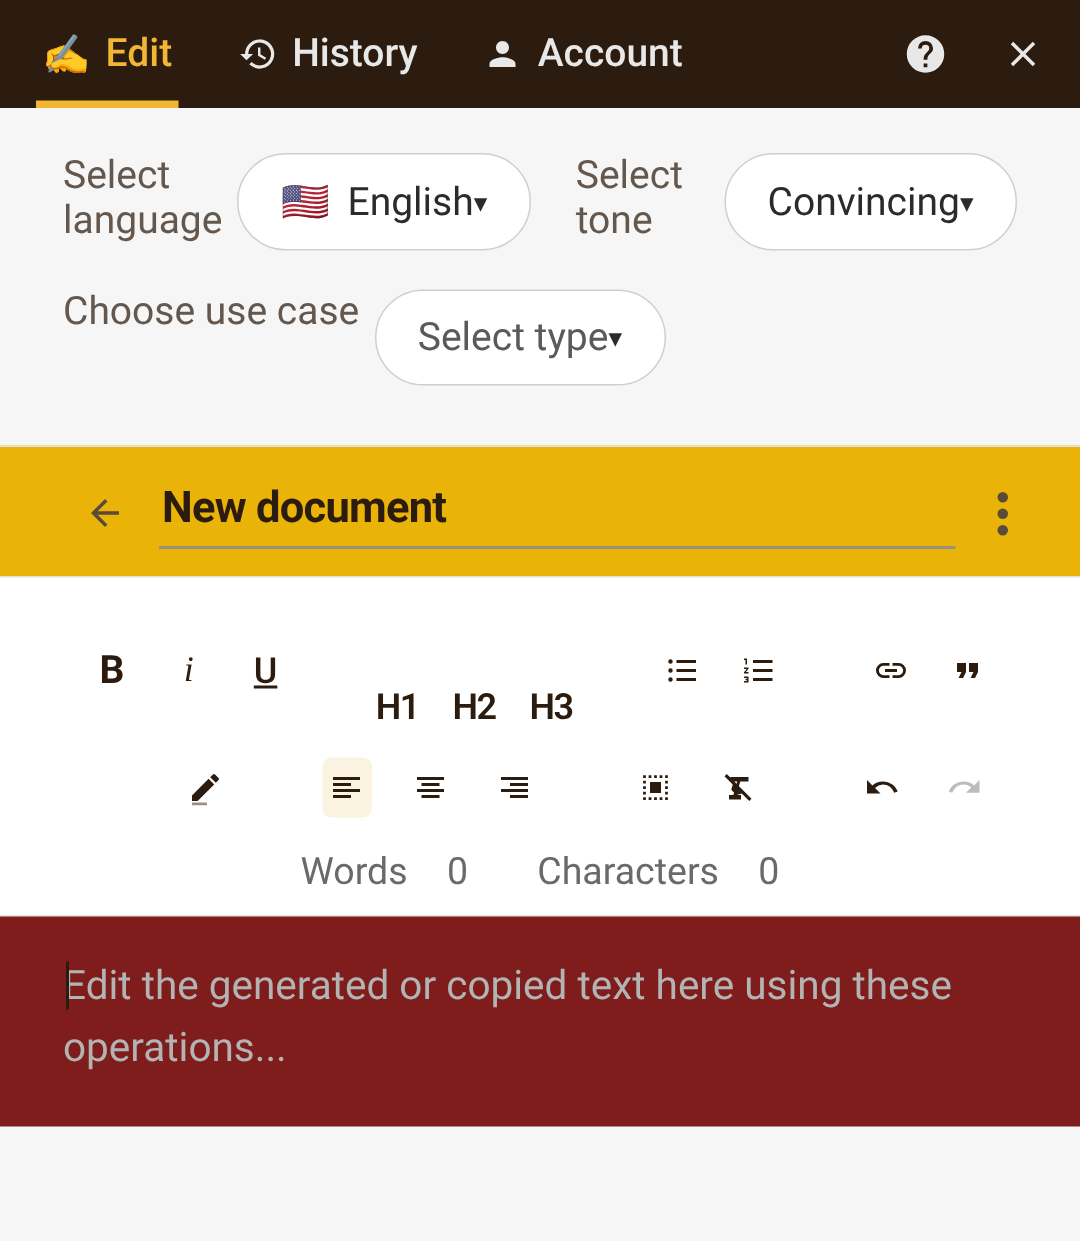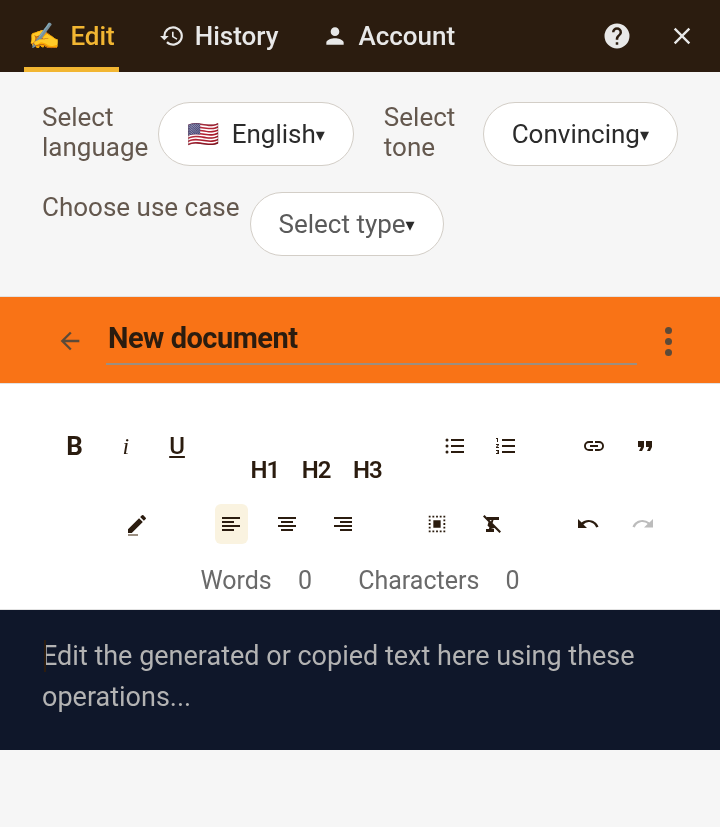--- a/index.html
+++ b/index.html
@@ -14,40 +14,40 @@
   
   .config { background: #f6f6f6; padding: 30px 42px 40px; display: grid; grid-template-columns: 1fr 1fr; gap: 26px 30px; }
   .field { display: flex; flex-direction: row; gap: 10px; }
   .field.wide { grid-column: 1 / span 2; }
   .field-label { font-size: 26px; color: #64584e; font-weight: 400; }
   .select { background: #fff; border: 1px solid #d3cec7; border-radius: 999px; padding: 16px 28px; display: flex; align-items: center; justify-content: space-between; cursor: pointer; }
   .select-value { font-size: 26px; color: #2b2b2b; display: flex; align-items: center; gap: 12px; }
   .select-value.placeholder { color: #5a5a5a; }
   .chev { font-size: 18px; color: #2b2b2b; }
   
-  .doc-header { background: #f97316; border-top: 1px solid #e2e2e2; border-bottom: 1px solid #e2e2e2; padding: 20px 42px 18px 56px; display: flex; align-items: center; gap: 22px; }
+  .doc-header { background: #eab308; border-top: 1px solid #e2e2e2; border-bottom: 1px solid #e2e2e2; padding: 20px 42px 18px 56px; display: flex; align-items: center; gap: 22px; }
   .back-btn { cursor: pointer; display: flex; }
   .doc-title { flex: 1; font-size: 29px; font-weight: 700; color: #2b1c0f; border: none; border-bottom: 2px solid #9b8f82; padding: 4px 2px 8px; outline: none; background: transparent; letter-spacing: -0.5px; }
   .more-btn { cursor: pointer; display: flex; flex-direction: column; gap: 4px; padding: 6px; }
   .more-btn span { width: 7px; height: 7px; background: #5c4a38; border-radius: 50%; }
   
   .toolbar { background: #fff; border-bottom: 1px solid #e2e2e2; padding: 18px 60px 14px; }
   .toolbar-row { display: flex; align-items: center; gap: 22px; margin-bottom: 14px; }
   .tbtn { width: 40px; height: 40px; display: flex; align-items: center; justify-content: center; cursor: pointer; font-size: 24px; color: #2b1c0f; border-radius: 6px; }
   .tbtn.bold { font-weight: 700; font-size: 26px; }
   .tbtn.italic { font-style: italic; font-family: Georgia, serif; }
   .tbtn.heading { font-weight: 600; font-size: 24px; letter-spacing: -1px; margin-top: 48px; }
   .tbtn.active { background: #faf3e0; }
   .tbtn.disabled { color: #bcbcbc; cursor: default; }
   .tbtn svg { fill: currentColor; }
   .gap { width: 20px; }
   .counts { text-align: center; font-size: 25px; color: #6a6a6a; padding-top: 8px; }
   .counts span { margin: 0 10px; }
   
-  .editor { background: #0f172a; padding: 26px 42px; min-height: 140px; position: relative; }
+  .editor { background: #7f1d1d; padding: 26px 42px; min-height: 140px; position: relative; }
   .editor-placeholder { font-size: 27px; color: #b3b3b3; line-height: 1.5; }
   .cursor-line { position: absolute; left: 44px; top: 30px; width: 2px; height: 32px; background: #2b1c0f; }
 </style>
 </head>
 <body>
 
 <div class="topbar">
   <div class="tab active">
     <span style="font-size:26px">✍️</span>
     <span>Edit</span>

